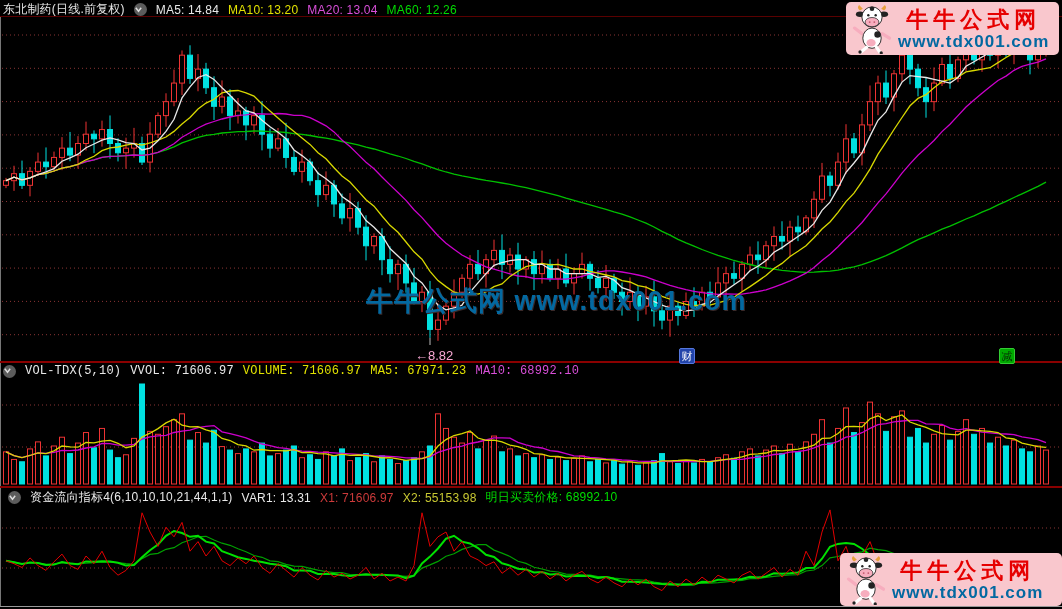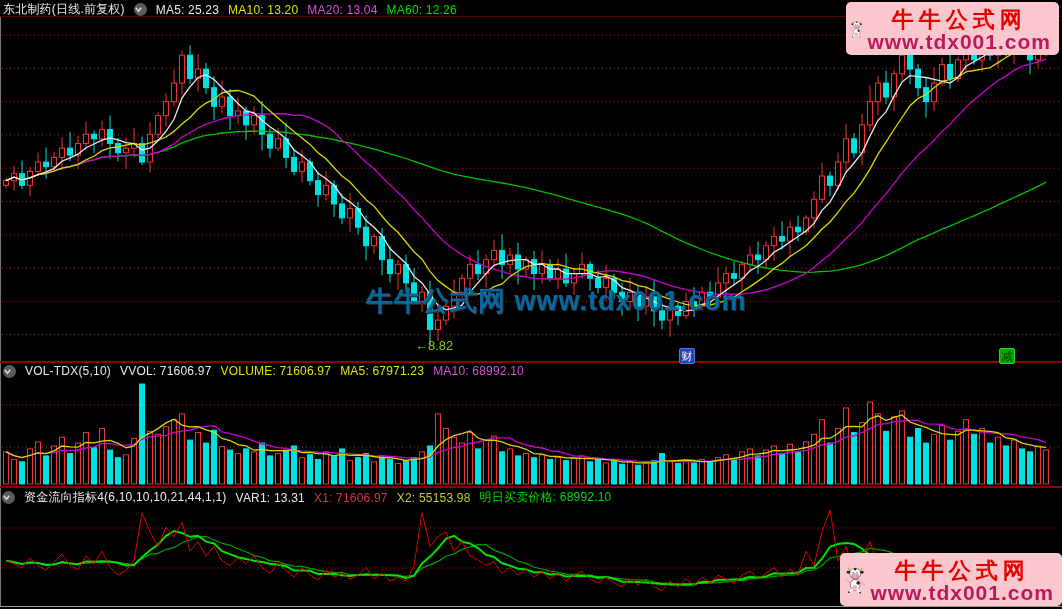--- a/index.html
+++ b/index.html
@@ -10,30 +10,30 @@
        white-space:nowrap;z-index:6;letter-spacing:0.2px;}
   .hdr span{display:inline-block;}
   .c-white{color:#e8e8e8;} .c-yellow{color:#e1e100;} .c-magenta{color:#d94fd9;}
   .c-green{color:#00dd00;} .c-red{color:#cc3a3a;} .c-ygreen{color:#c8c832;}
   .chev{width:13px;height:13px;border-radius:50%;background:#5c5c5c;
         display:inline-flex;align-items:center;justify-content:center;flex:0 0 auto;}
   .hline{position:absolute;left:0;width:1062px;z-index:3;}
   .vline{position:absolute;top:17px;left:0;width:1px;height:589px;background:#777;z-index:2;}
   .wm{position:absolute;left:366px;top:283px;font-size:27px;font-weight:bold;color:#0369a1;
       z-index:4;text-shadow:1px 1px 0 #3a2a2a;letter-spacing:1px;}
-  .lowlbl{position:absolute;left:415px;top:338px;font-size:13px;color:#84cc16;z-index:5;}
+  .lowlbl{position:absolute;left:415px;top:348px;font-size:13px;color:#f9a8d4;z-index:5;}
   .evt{position:absolute;width:14px;height:14px;font-size:11px;line-height:14px;
        text-align:center;z-index:5;border-radius:2px;}
   .evt-fin{left:679px;top:348px;background:#2244aa;color:#fff;border:1px solid #5577dd;}
   .evt-red{left:999px;top:348px;background:#00a800;color:#043104;border:1px solid #33cc33;}
   .logo{position:absolute;background:#f9c7cd;border-radius:5px;display:flex;align-items:center;
         padding:2px 8px 2px 3px;box-sizing:border-box;z-index:10;gap:3px;}
   .logo .txt{display:flex;flex-direction:column;align-items:center;}
   .logo .t1{font-size:22px;font-weight:bold;color:#e60000;letter-spacing:5px;line-height:25px;}
-  .logo .t2{font-size:21px;font-weight:bold;color:#be185d;line-height:19px;letter-spacing:1px;}
+  .logo .t2{font-size:17px;font-weight:bold;color:#0369a1;line-height:19px;letter-spacing:1px;}
   #logo-top{left:846px;top:2px;width:213px;height:53px;}
   #logo-bottom{left:840px;top:553px;width:222px;height:53px;}
 </style>
 </head>
 <body>
 
 <div id="screen">
 
   <svg id="charts" width="1062" height="609">
       <g>
@@ -475,46 +475,46 @@
   <div class="hline" style="top:486px;height:2px;background:#8b0000;"></div>
   <div class="hline" style="top:606px;height:1px;background:#999;"></div>
 
   <div class="hdr" style="left:3px;top:1px;">
     <span class="c-white">东北制药(日线.前复权)</span>
     <span class="chev">
       <svg viewBox="0 0 10 10" width="9" height="9">
         <path d="M2 3 L5 7 L8 3" fill="none" stroke="#ddd" stroke-width="1.6"></path>
         </svg>
     </span>
-    <span class="c-white">MA5: 25.23</span>
+    <span class="c-white">MA5: 14.84</span>
     <span class="c-yellow">MA10: 13.20</span>
     <span class="c-magenta">MA20: 13.04</span>
     <span class="c-green">MA60: 12.26</span>
   </div>
 
   <div class="wm">牛牛公式网 www.tdx001.com</div>
 
   <div class="lowlbl">←8.82</div>
   <div class="evt evt-fin">财</div>
   <div class="evt evt-red">减</div>
 
-  <div class="hdr" style="left:3px;top:364px;">
+  <div class="hdr" style="left:3px;top:364px;font-family:Liberation Mono, monospace;">
     <span class="chev">
       <svg viewBox="0 0 10 10" width="9" height="9">
         <path d="M2 3 L5 7 L8 3" fill="none" stroke="#ddd" stroke-width="1.6"></path>
         </svg>
     </span>
     <span class="c-white">VOL-TDX(5,10)</span>
     <span class="c-white">VVOL: 71606.97</span>
     <span class="c-yellow" style="margin-left:0;">VOLUME: 71606.97</span>
     <span class="c-yellow">MA5: 67971.23</span>
     <span class="c-magenta">MA10: 68992.10</span>
   </div>
 
-  <div class="hdr" style="left:2px;top:489px;">
+  <div class="hdr" style="left:8px;top:489px;">
     <span class="chev">
       <svg viewBox="0 0 10 10" width="9" height="9">
         <path d="M2 3 L5 7 L8 3" fill="none" stroke="#ddd" stroke-width="1.6"></path>
         </svg>
     </span>
     <span class="c-white">资金流向指标4(6,10,10,10,21,44,1,1)</span>
     <span class="c-white">VAR1: 13.31</span>
     <span class="c-red">X1: 71606.97</span>
     <span class="c-ygreen">X2: 55153.98</span>
     <span class="c-green">明日买卖价格: 68992.10</span>

